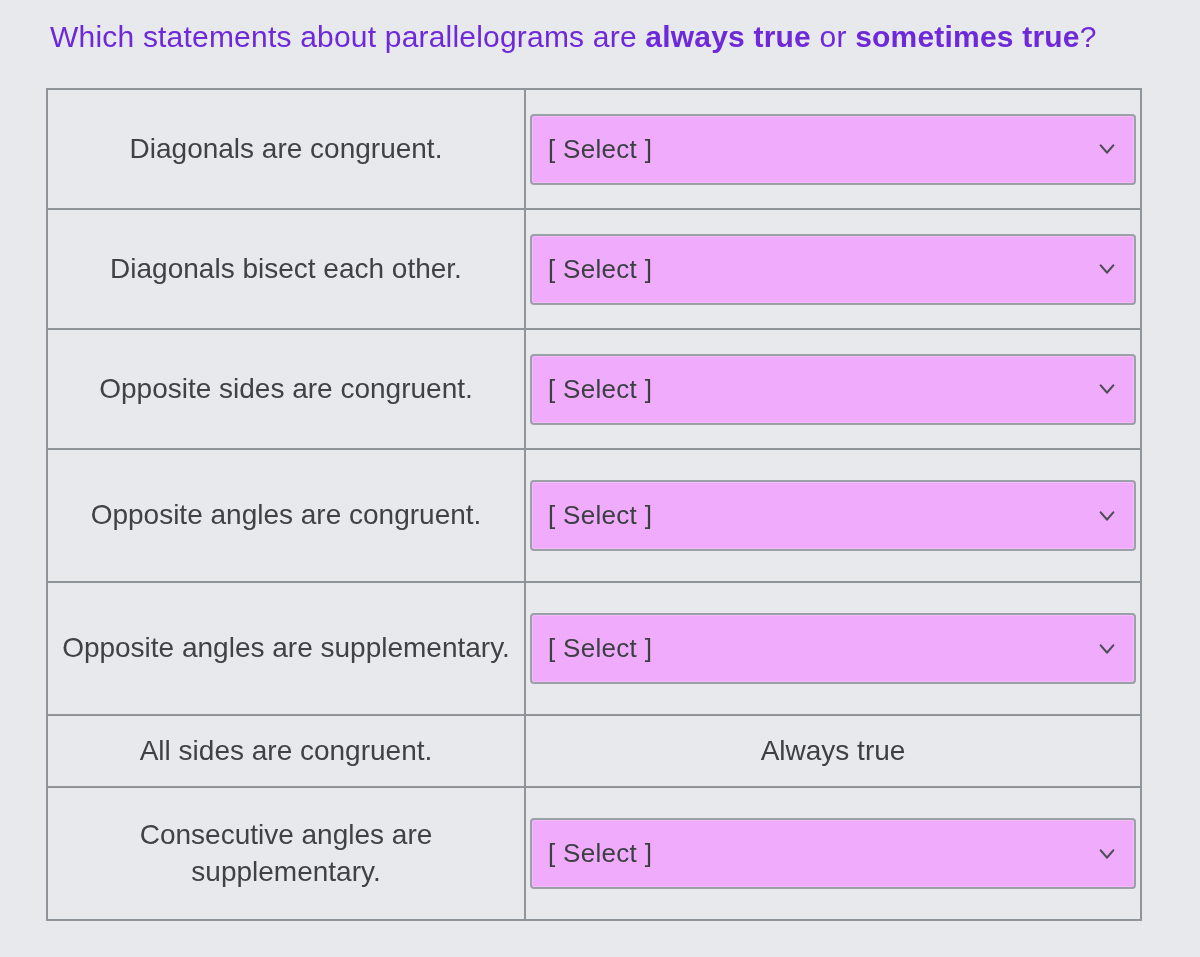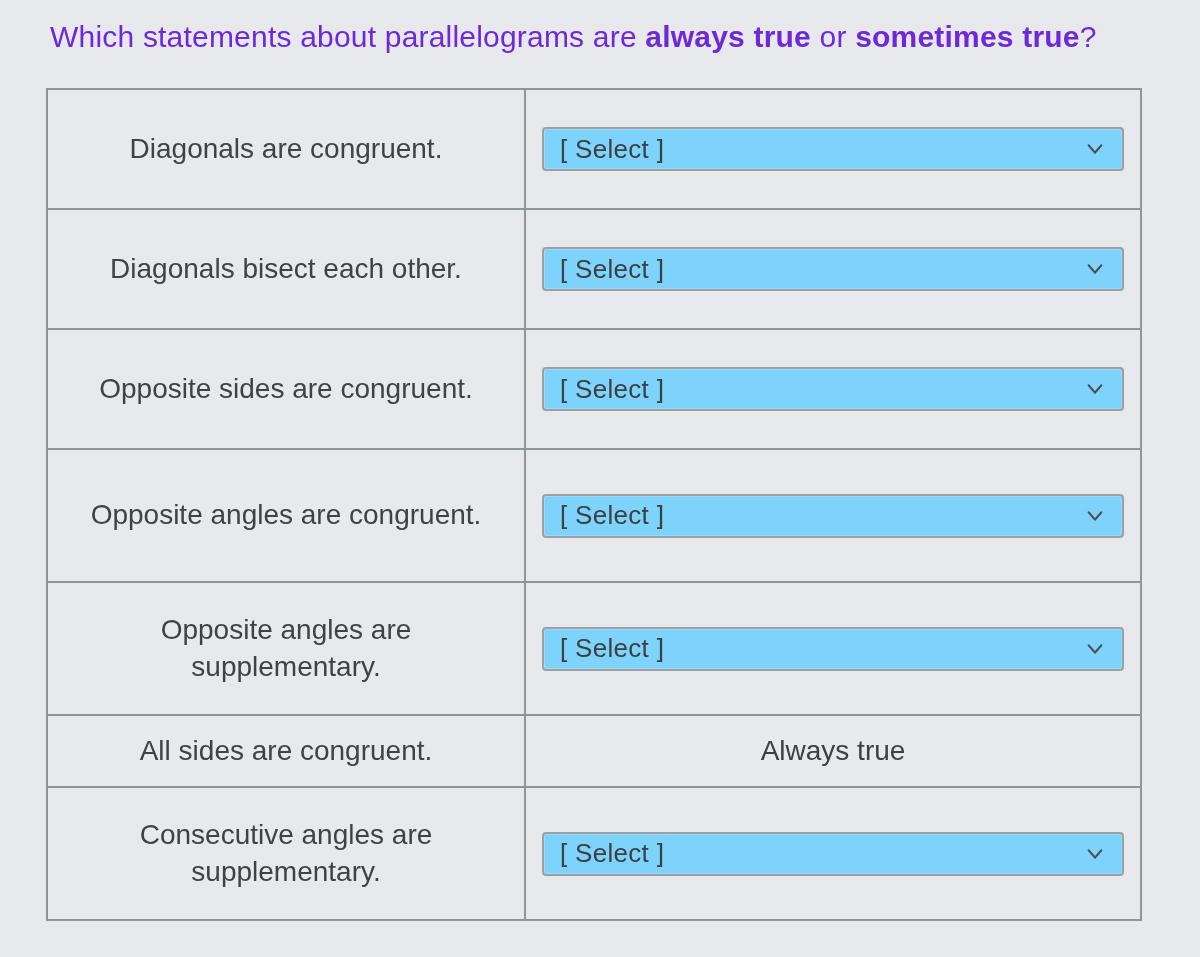--- a/index.html
+++ b/index.html
@@ -36,21 +36,21 @@
   }
   .question b { font-weight: 700; }
   table.grid {
     border-collapse: collapse;
     width: 1094px;
     table-layout: fixed;
   }
   table.grid td {
     border: 2px solid #8e949a;
     vertical-align: middle;
-    padding: 16px;
+    padding: 4px;
   }
   td.stmt {
     width: 478px;
     text-align: center;
     font-size: 28px;
     color: #3f4144;
     line-height: 1.3;
     padding: 14px 18px;
   }
   td.ans {
@@ -59,24 +59,24 @@
   }
   .row-tall td.stmt { height: 120px; }
   .row-med  td.stmt { height: 133px; }
   .row-short td.stmt { height: 72px; border-radius: 17px; }
 
   .select-wrap {
     display: flex;
     align-items: center;
     justify-content: space-between;
     width: 100%;
-    height: 44px;
+    height: 71px;
     border: 2px solid #9aa0a6;
     border-radius: 4px;
-    background: #7dd3fc;
+    background: #f0abfc;
     padding: 0 18px 0 16px;
     font-size: 26px;
     color: #3b3f42;
     cursor: pointer;
     box-shadow: inset 0 0 0 1px rgba(255,255,255,.2);
   }
   .select-wrap .label { letter-spacing: .3px; }
   .chev {
     width: 18px;
     height: 18px;

